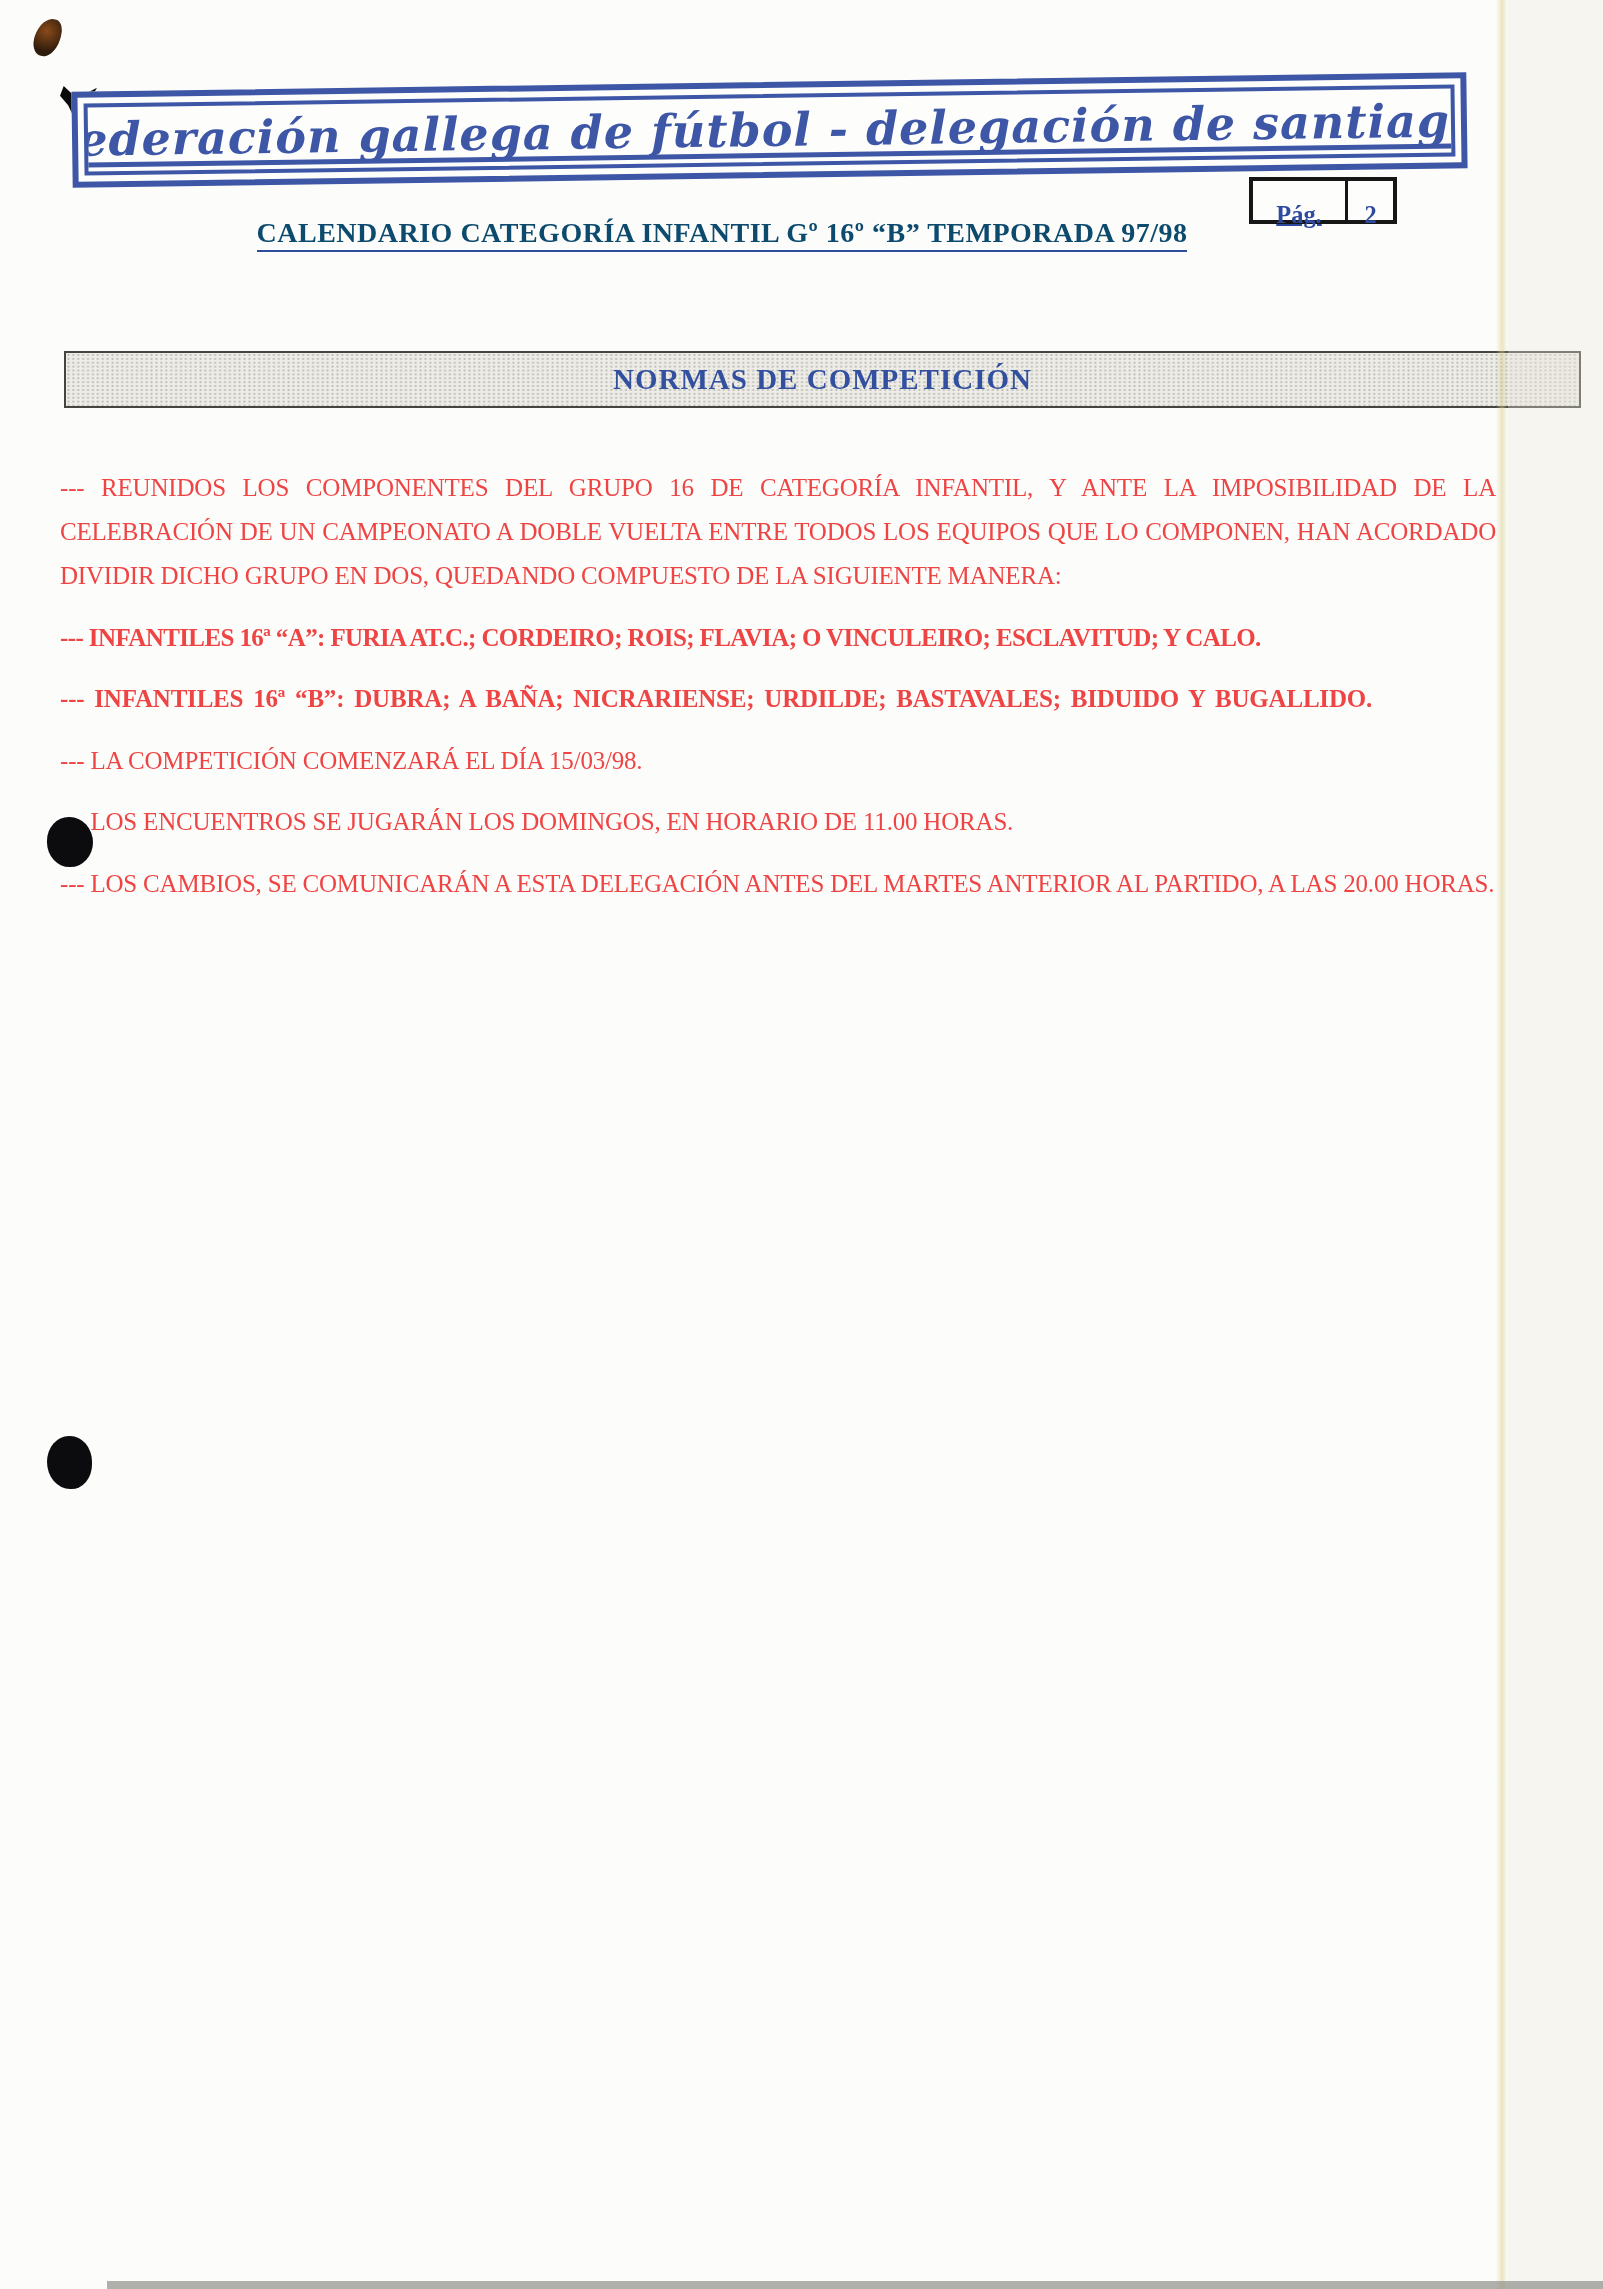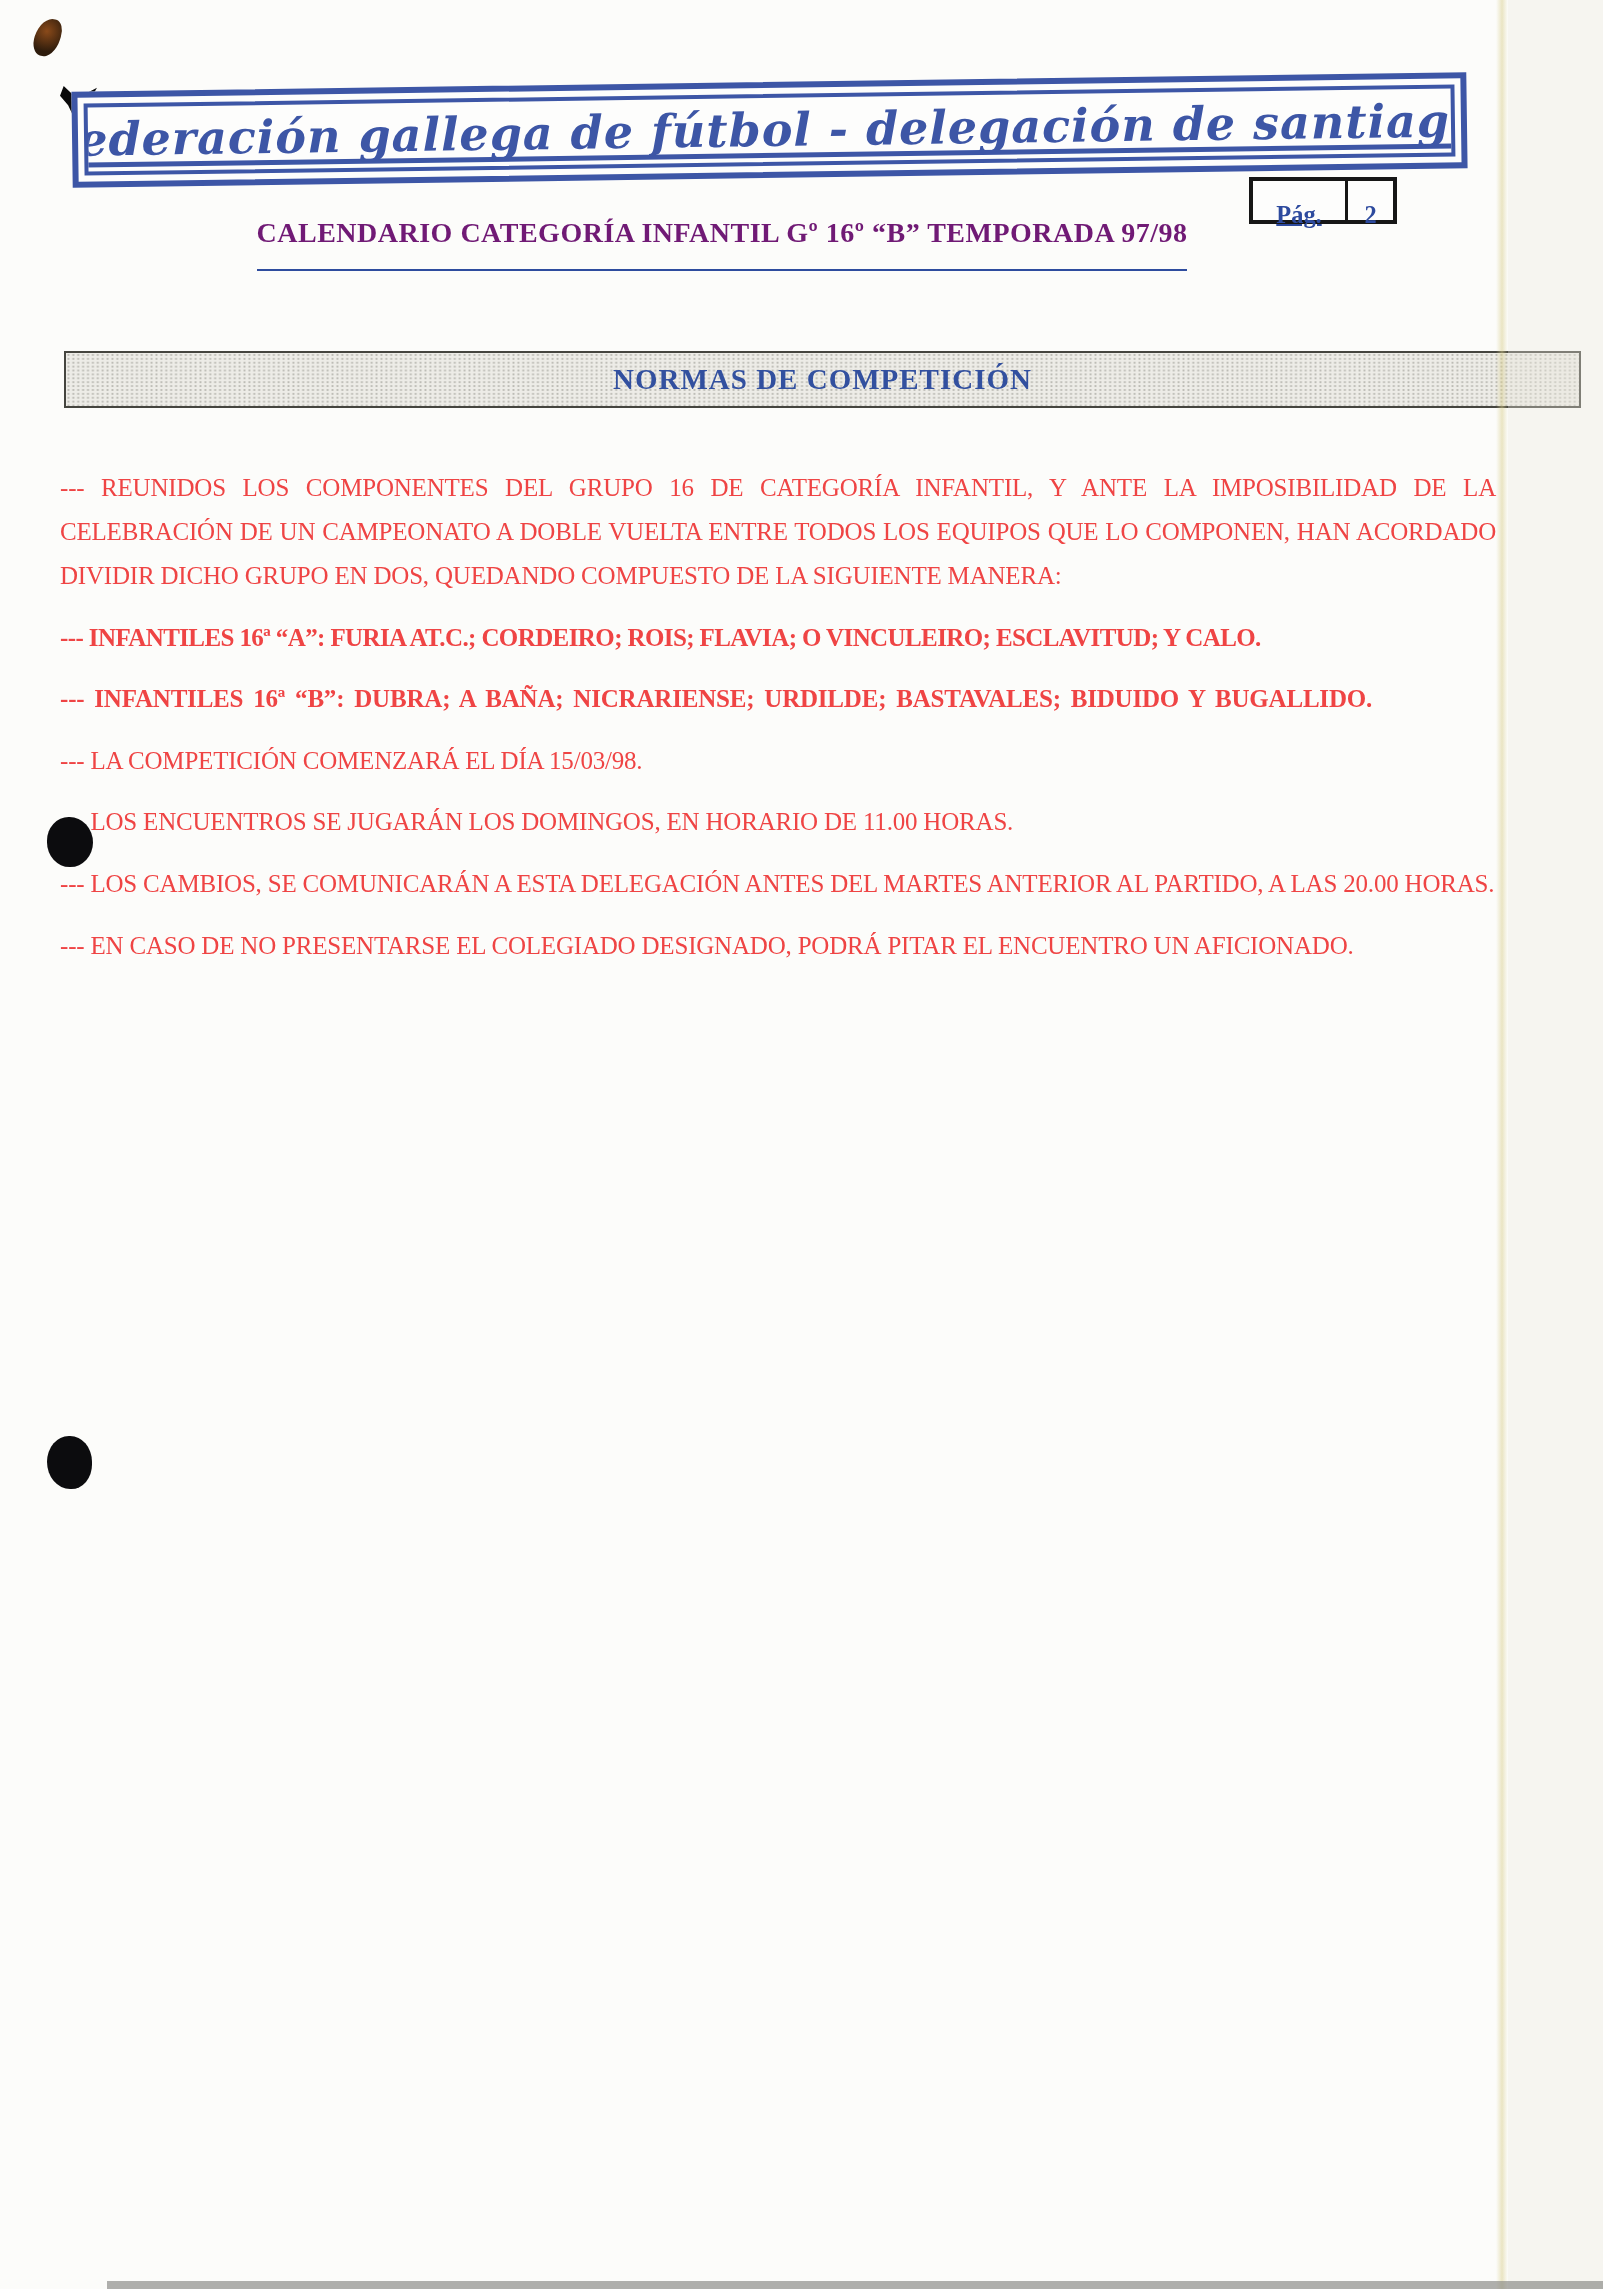--- a/index.html
+++ b/index.html
@@ -60,23 +60,23 @@
 
   
   .title-wrap{
     position:absolute;left:176px;top:217px;width:1092px;
     text-align:center;
   }
   .title-wrap span{
     display:inline-block;
     font-size:28px;font-weight:bold;
     letter-spacing:0.5px;
-    color:#701a75;
+    color:#0c4a6e;
     border-bottom:2.9px solid #2e4c9e;
-    padding-bottom:20px;
+    padding-bottom:1px;
   }
 
   
   .section-bar{
     position:absolute;left:64px;top:351px;width:1517px;height:57px;
     box-sizing:border-box;
     border:2px solid #45453f;
     background-color:#edece7;
     background-image:radial-gradient(rgba(110,110,100,0.38) 1px, rgba(0,0,0,0) 1.3px);
     background-size:4.9px 3.9px;
@@ -160,21 +160,20 @@
     <span>NORMAS DE COMPETICIÓN</span>
   </div>
 
   <div class="body-text">
     <p>--- REUNIDOS LOS COMPONENTES DEL GRUPO 16 DE CATEGORÍA INFANTIL, Y ANTE LA IMPOSIBILIDAD DE LA CELEBRACIÓN DE UN CAMPEONATO A DOBLE VUELTA ENTRE TODOS LOS EQUIPOS QUE LO COMPONEN, HAN ACORDADO DIVIDIR DICHO GRUPO EN DOS, QUEDANDO COMPUESTO  DE LA SIGUIENTE MANERA:</p>
     <p class="bold oneline">--- INFANTILES 16ª “A”: FURIA AT.C.; CORDEIRO; ROIS; FLAVIA; O VINCULEIRO; ESCLAVITUD; Y CALO.</p>
     <p class="bold spread">--- INFANTILES 16ª “B”:  DUBRA; A BAÑA; NICRARIENSE; URDILDE; BASTAVALES; BIDUIDO Y BUGALLIDO.</p>
     <p>--- LA COMPETICIÓN COMENZARÁ EL DÍA 15/03/98.</p>
     <p>--- LOS ENCUENTROS SE JUGARÁN LOS DOMINGOS, EN HORARIO DE 11.00 HORAS.</p>
     <p>--- LOS CAMBIOS, SE COMUNICARÁN A ESTA DELEGACIÓN ANTES DEL MARTES ANTERIOR AL PARTIDO, A LAS 20.00 HORAS.</p>
-    <p>--- EN CASO DE NO PRESENTARSE EL COLEGIADO DESIGNADO, PODRÁ PITAR EL ENCUENTRO UN AFICIONADO.</p>
   </div>
 
   <div class="punch punch-1"></div>
   <div class="punch punch-2"></div>
 
   <div class="fold-line"></div>
   <div class="right-margin-shade"></div>
   <div class="bottom-strip"></div>
 
 </div>

